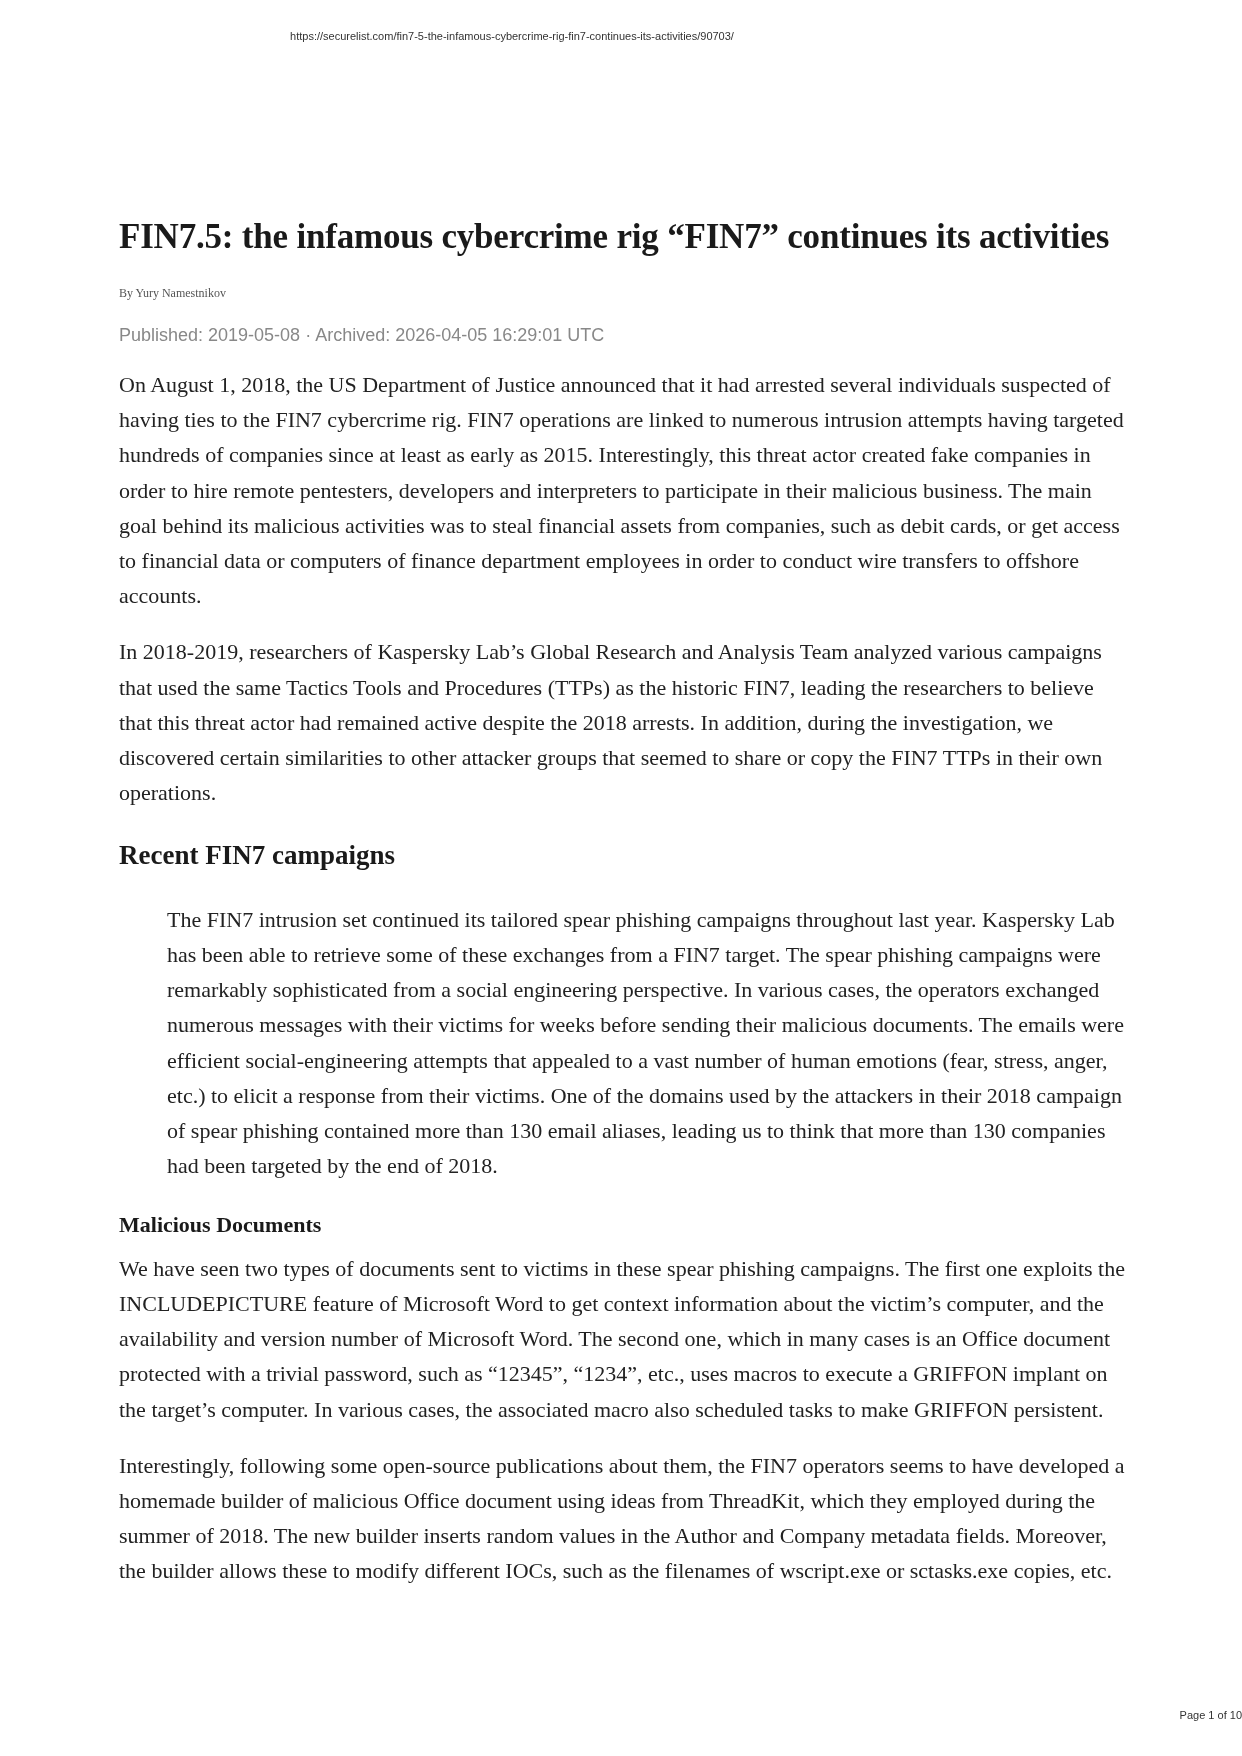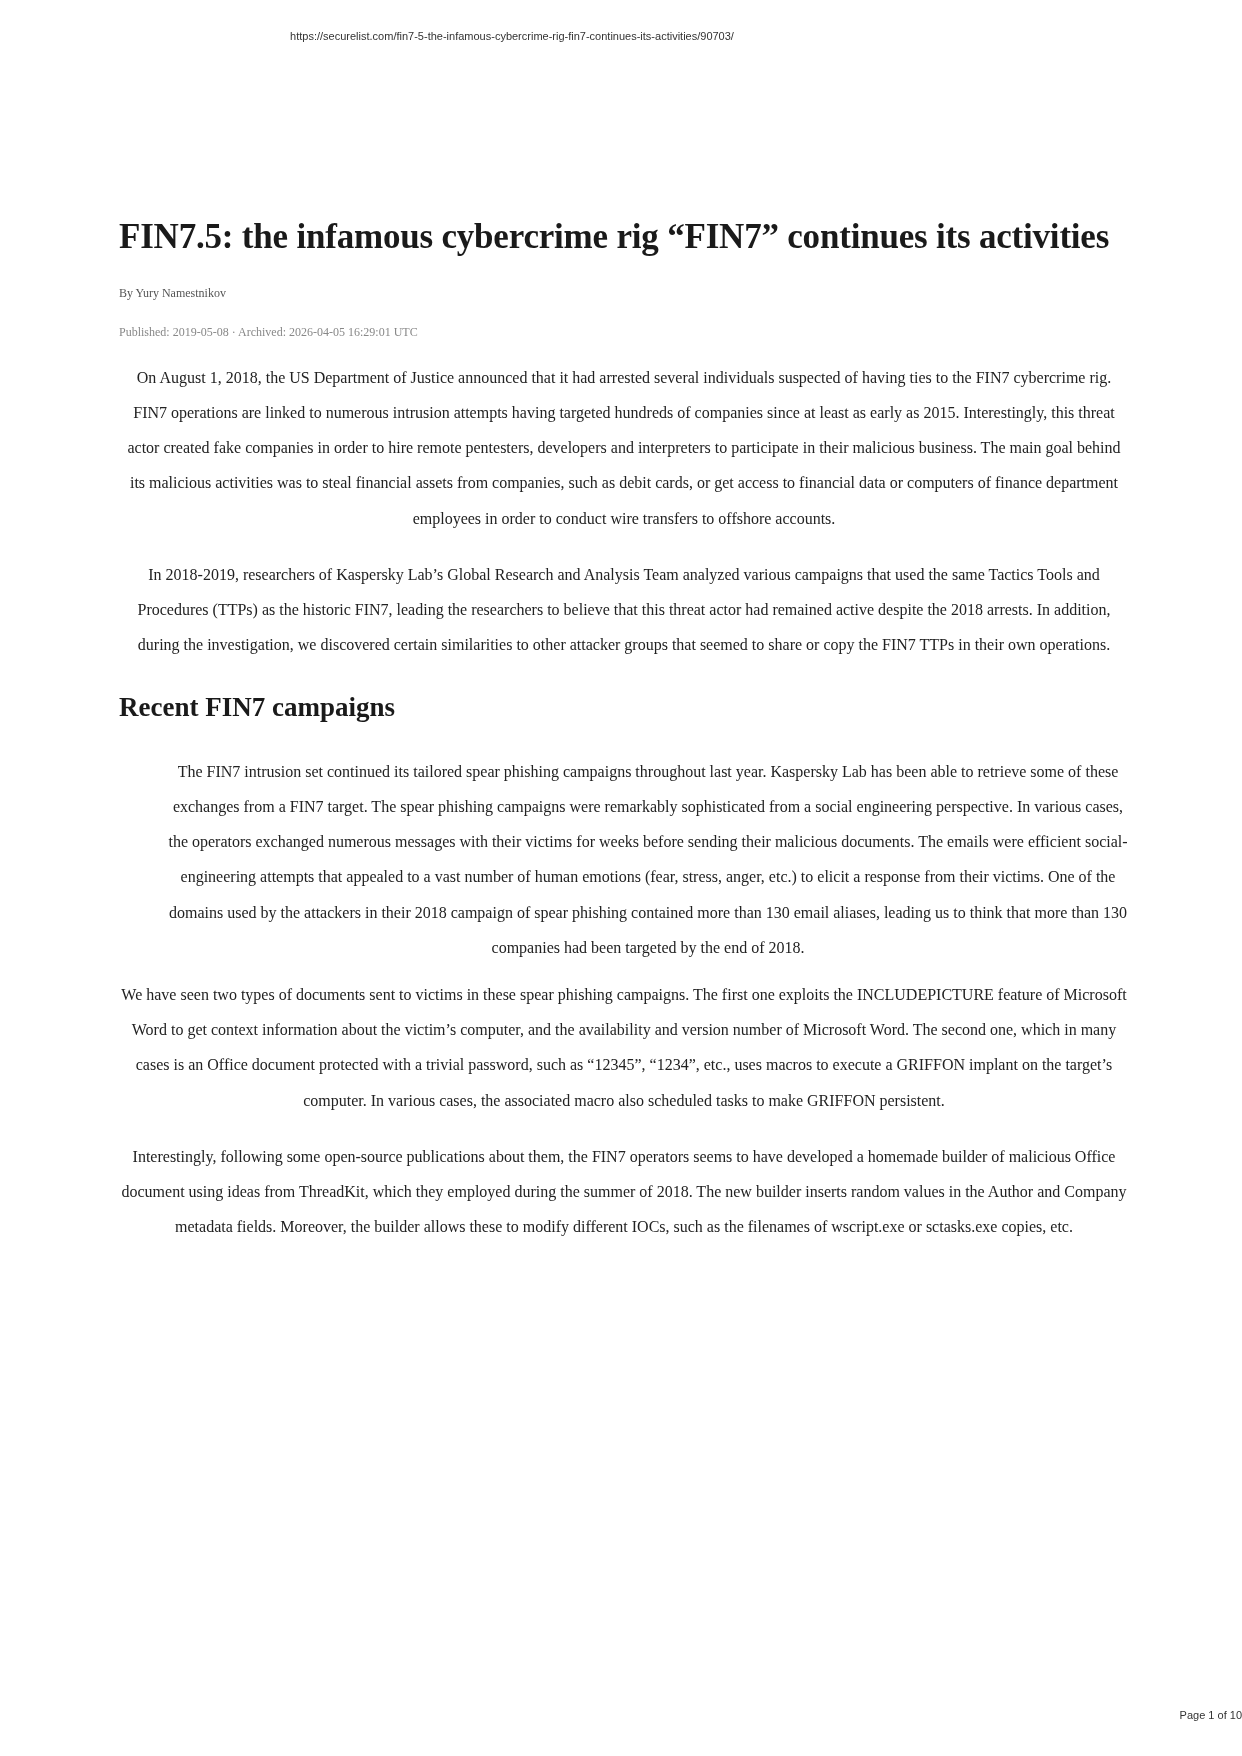--- a/index.html
+++ b/index.html
@@ -11,26 +11,26 @@
   .content { position: absolute; left: 119px; top: 216px; width: 1010px; }
   .title {
     font-family: "Liberation Serif", serif; font-weight: bold; font-size: 35px;
     color: #1a1a1a; margin: 0; line-height: 1.2; letter-spacing: -0.2px;
   }
   .byline {
     font-family: "Liberation Serif", serif; font-size: 12px; color: #555;
     margin-top: 28px; line-height: 1.2;
   }
   .meta {
-    font-family: Liberation Serif, serif; font-size: 12px; color: #888;
+    font-family: Liberation Sans, sans-serif; font-size: 18px; color: #888;
     margin-top: 25px; line-height: 1.2;
   }
   p {
-    font-family: "Liberation Serif", serif; font-size: 16px; color: #222;
-    line-height: 35.2px; margin: 0; text-align: center;
+    font-family: "Liberation Serif", serif; font-size: 22px; color: #222;
+    line-height: 35.2px; margin: 0;
   }
   .p1 { margin-top: 20px; }
   .p2 { margin-top: 21px; }
   h2 {
     font-family: "Liberation Serif", serif; font-weight: bold; font-size: 27px;
     color: #1a1a1a; margin: 29px 0 0 0; line-height: 1.2;
   }
   .p3 { margin-top: 30px; margin-left: 48px; }
   h3 {
     font-family: "Liberation Serif", serif; font-weight: bold; font-size: 22px;
@@ -52,17 +52,18 @@
   <h1 class="title">FIN7.5: the infamous cybercrime rig “FIN7” continues its activities</h1>
   <div class="byline">By Yury Namestnikov</div>
   <div class="meta">Published: 2019-05-08 · Archived: 2026-04-05 16:29:01 UTC</div>
 
   <p class="p1">On August 1, 2018, the US Department of Justice announced that it had arrested several individuals suspected of having ties to the FIN7 cybercrime rig. FIN7 operations are linked to numerous intrusion attempts having targeted hundreds of companies since at least as early as 2015. Interestingly, this threat actor created fake companies in order to hire remote pentesters, developers and interpreters to participate in their malicious business. The main goal behind its malicious activities was to steal financial assets from companies, such as debit cards, or get access to financial data or computers of finance department employees in order to conduct wire transfers to offshore accounts.</p>
   <p class="p2">In 2018-2019, researchers of Kaspersky Lab’s Global Research and Analysis Team analyzed various campaigns that used the same Tactics Tools and Procedures (TTPs) as the historic FIN7, leading the researchers to believe that this threat actor had remained active despite the 2018 arrests. In addition, during the investigation, we discovered certain similarities to other attacker groups that seemed to share or copy the FIN7 TTPs in their own operations.</p>
 
   <h2>Recent FIN7 campaigns</h2>
   <p class="p3">The FIN7 intrusion set continued its tailored spear phishing campaigns throughout last year. Kaspersky Lab has been able to retrieve some of these exchanges from a FIN7 target. The spear phishing campaigns were remarkably sophisticated from a social engineering perspective. In various cases, the operators exchanged numerous messages with their victims for weeks before sending their malicious documents. The emails were efficient social-engineering attempts that appealed to a vast number of human emotions (fear, stress, anger, etc.) to elicit a response from their victims. One of the domains used by the attackers in their 2018 campaign of spear phishing contained more than 130 email aliases, leading us to think that more than 130 companies had been targeted by the end of 2018.</p>
 
+  <h3>Malicious Documents</h3>
   <p class="p4">We have seen two types of documents sent to victims in these spear phishing campaigns. The first one exploits the INCLUDEPICTURE feature of Microsoft Word to get context information about the victim’s computer, and the availability and version number of Microsoft Word. The second one, which in many cases is an Office document protected with a trivial password, such as “12345”, “1234”, etc., uses macros to execute a GRIFFON implant on the target’s computer. In various cases, the associated macro also scheduled tasks to make GRIFFON persistent.</p>
   <p class="p5">Interestingly, following some open-source publications about them, the FIN7 operators seems to have developed a homemade builder of malicious Office document using ideas from ThreadKit, which they employed during the summer of 2018. The new builder inserts random values in the Author and Company metadata fields. Moreover, the builder allows these to modify different IOCs, such as the filenames of wscript.exe or sctasks.exe copies, etc.</p>
 </div>
 
 <div class="footer">Page 1 of 10</div>
 
 </body></html>

